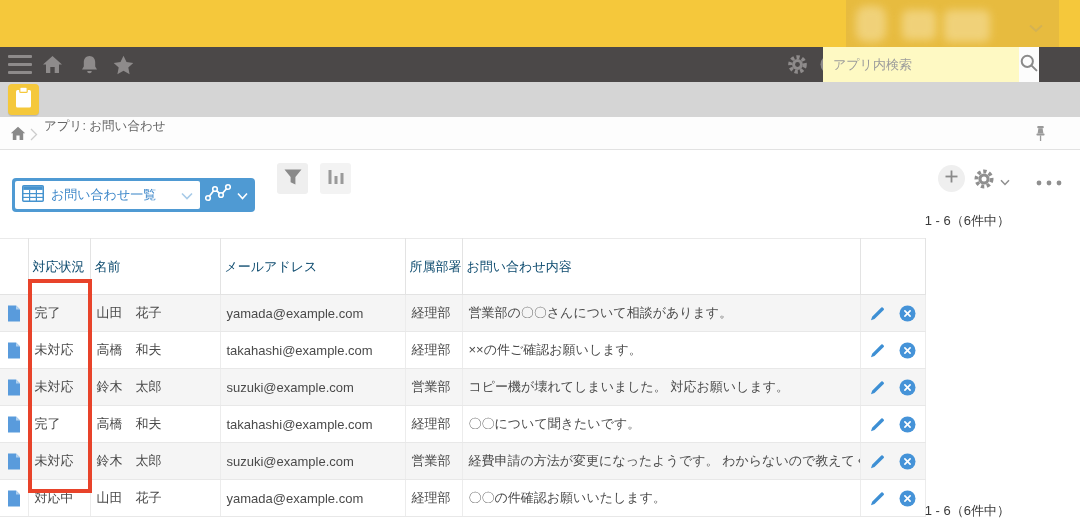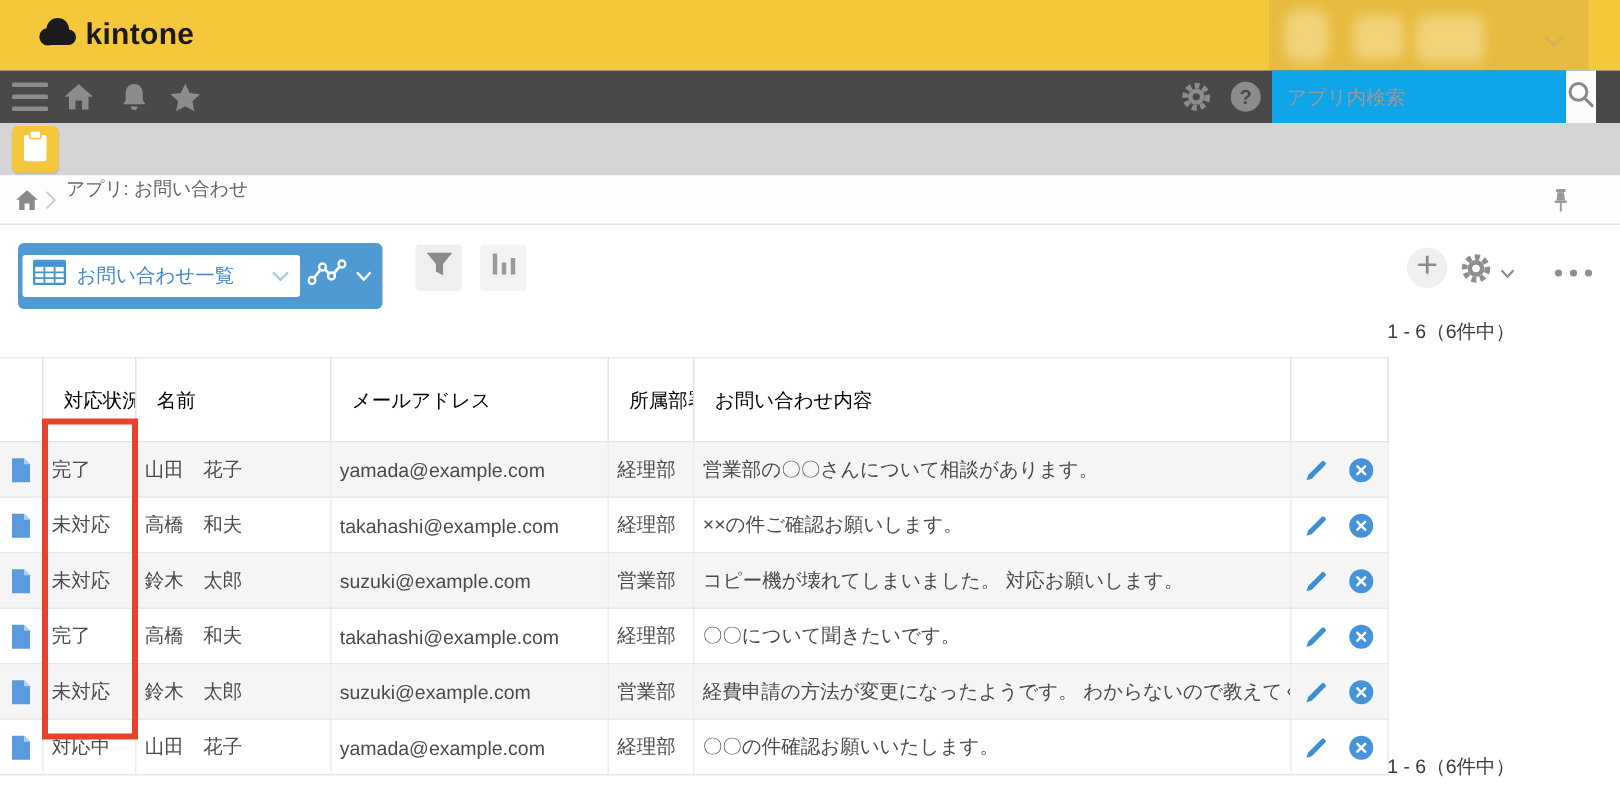--- a/index.html
+++ b/index.html
@@ -21,87 +21,76 @@
   
   .dark-bar { position:absolute; left:0; top:47px; width:1080px; height:35px; background:#4B4848; }
   .hamburger { position:absolute; left:8px; top:8px; width:24px; height:19px; display:flex; flex-direction:column; justify-content:space-between; cursor:pointer; }
   .hamburger div { height:3px; background:#8E8B8B; border-radius:1px; }
   .dbar-ic { position:absolute; top:0; height:35px; display:flex; align-items:center; justify-content:center; cursor:pointer; }
   .ic-home { left:41px; width:22px; }
   .ic-bell { left:79px; width:20px; }
   .ic-star { left:112px; width:22px; }
   .ic-gear-top { left:785px; width:24px; }
   .ic-help { left:819px; width:23px; }
-  .search-wrap { position:absolute; left:848px; top:0; width:212px; height:35px; background:#0ea5e9; display:flex; }
+  .search-wrap { position:absolute; left:823px; top:0; width:212px; height:35px; background:#fef9c3; display:flex; }
   .search-input { flex:1; border:none; outline:none; padding:0 10px; font-size:13px; color:#333; font-family:inherit; background:transparent; }
   .search-input::placeholder { color:#9B9B9B; }
   .search-btn { width:40px; height:35px; border:none; background:#FCFCFC; display:flex; align-items:center; justify-content:center; cursor:pointer; }
 
   
   .app-bar { position:absolute; left:0; top:82px; width:1080px; height:35px; background:#D5D5D5; }
   .app-icon { position:absolute; left:8px; top:2px; width:31px; height:31px; background:#F5C83B; border-radius:4px; display:flex; align-items:center; justify-content:center; box-shadow:0 1px 1px rgba(0,0,0,.15); }
   .app-title { position:absolute; left:47px; top:0; height:35px; display:flex; align-items:center; font-size:14px; font-weight:bold; color:#3A3A3A; }
 
   
   .breadcrumb { position:absolute; left:0; top:117px; width:1080px; height:33px; background:#FDFDFD; border-bottom:1px solid #E2E2E2; }
   .bc-home { position:absolute; left:10px; top:9px; cursor:pointer; }
   .bc-sep { position:absolute; left:30px; top:10px; }
   .bc-text { position:absolute; left:44px; top:0; height:18px; display:flex; align-items:center; font-size:12.5px; color:#666; }
   .bc-pin { position:absolute; right:33px; top:8px; cursor:pointer; }
 
   
   .view-toolbar { position:absolute; left:0; top:162px; width:1080px; height:34px; }
-  .view-selector { position:absolute; left:12px; top:0; width:243px; height:44px; background:#4F9AD3; border-radius:4px; display:flex; align-items:center; padding:3px; cursor:pointer; }
+  .view-selector { position:absolute; left:12px; top:16px; width:243px; height:34px; background:#4F9AD3; border-radius:4px; display:flex; align-items:center; padding:3px; cursor:pointer; }
   .view-dd { width:185px; height:28px; background:#fff; border-radius:2px; display:flex; align-items:center; padding:0 7px; gap:7px; }
   .view-label { flex:1; font-size:13px; color:#3D87C9; white-space:nowrap; overflow:hidden; }
   .graph-zone { flex:1; display:flex; align-items:center; justify-content:center; gap:6px; }
   .sq-btn { position:absolute; top:1px; width:31px; height:31px; border-radius:3px; display:flex; align-items:center; justify-content:center; cursor:pointer; }
   .filter-btn { left:277px; background:#EFEFEF; }
   .chart-btn { left:320px; background:#F3F3F3; }
   .plus-btn { position:absolute; right:115px; top:3px; width:27px; height:27px; border-radius:50%; background:#EFEFEF; display:flex; align-items:center; justify-content:center; cursor:pointer; }
   .gear-btn { position:absolute; right:70px; top:5px; cursor:pointer; display:flex; align-items:center; gap:4px; }
   .more-btn { position:absolute; right:18px; top:10px; cursor:pointer; }
 
   
   .pag { position:absolute; right:70px; font-size:13px; color:#3A3A3A;text-align:center; }
   .pag-top { top:212px; }
   .pag-bottom { top:502px; }
 
   
   table.recs { position:absolute; left:0; top:238px; width:925px; border-collapse:collapse; table-layout:fixed; font-size:13px; color:#4A4A4A; }
-  table.recs th { height:56px; background:#fff; border-top:1px solid #EAEAEA; border-bottom:1px solid #E3E3E3; border-right:1px solid #E3E3E3; font-weight:normal; color:#000000; text-align:left; padding:0 14px; white-space:nowrap; overflow:hidden; }
+  table.recs th { height:56px; background:#fff; border-top:1px solid #EAEAEA; border-bottom:1px solid #E3E3E3; border-right:1px solid #E3E3E3; font-weight:normal; color:#0c4a6e; text-align:left; padding:0 4px; white-space:nowrap; overflow:hidden; }
   table.recs td { height:37px; border-bottom:1px solid #E8E8E8; border-right:1px solid #ECECEC; padding:0 6px; white-space:nowrap; overflow:hidden; }
   table.recs tr.odd td { background:#F5F5F5; }
   table.recs tr.even td { background:#FFFFFF; }
   .c-icon { text-align:center; padding:0 !important; }
   .c-actions { text-align:center; padding:0 !important; }
   .act-wrap { display:flex; align-items:center; justify-content:center; gap:13px; }
   .act-wrap span { cursor:pointer; display:inline-flex; }
   .doc { display:inline-flex; cursor:pointer; vertical-align:middle; }
 
   
   .highlight-box { position:absolute; left:28px; top:279px; width:64px; height:214px; border:4px solid #E8432A; z-index:5; pointer-events:none; }
 </style>
 </head>
 <body>
 
 <div class="page">
 
   <div class="yellow-bar">
-    <div class="logo">
-      <span>
-        <svg width="28" height="21" viewBox="0 0 28 21">
-          <circle cx="8" cy="13.5" r="5.8" fill="#1A1A1A"></circle>
-          <circle cx="14.5" cy="8.5" r="7.5" fill="#1A1A1A"></circle>
-          <circle cx="21.5" cy="13.8" r="5.2" fill="#1A1A1A"></circle>
-          <rect x="8" y="12.5" width="13.5" height="6.5" fill="#1A1A1A"></rect>
-        </svg>
-      </span>
-      <span class="logo-text">kintone</span>
-    </div>
     <div class="user-area">
       <div class="blob blob1"></div>
       <div class="blob blob2"></div>
       <div class="blob blob3"></div>
       <span class="user-chevron">
         <svg width="14" height="9" viewBox="0 0 14 9">
             <polyline points="1,1.5 7,7 13,1.5" fill="none" stroke="#D3B254" stroke-width="2"></polyline>
           </svg>
       </span>
     </div>

